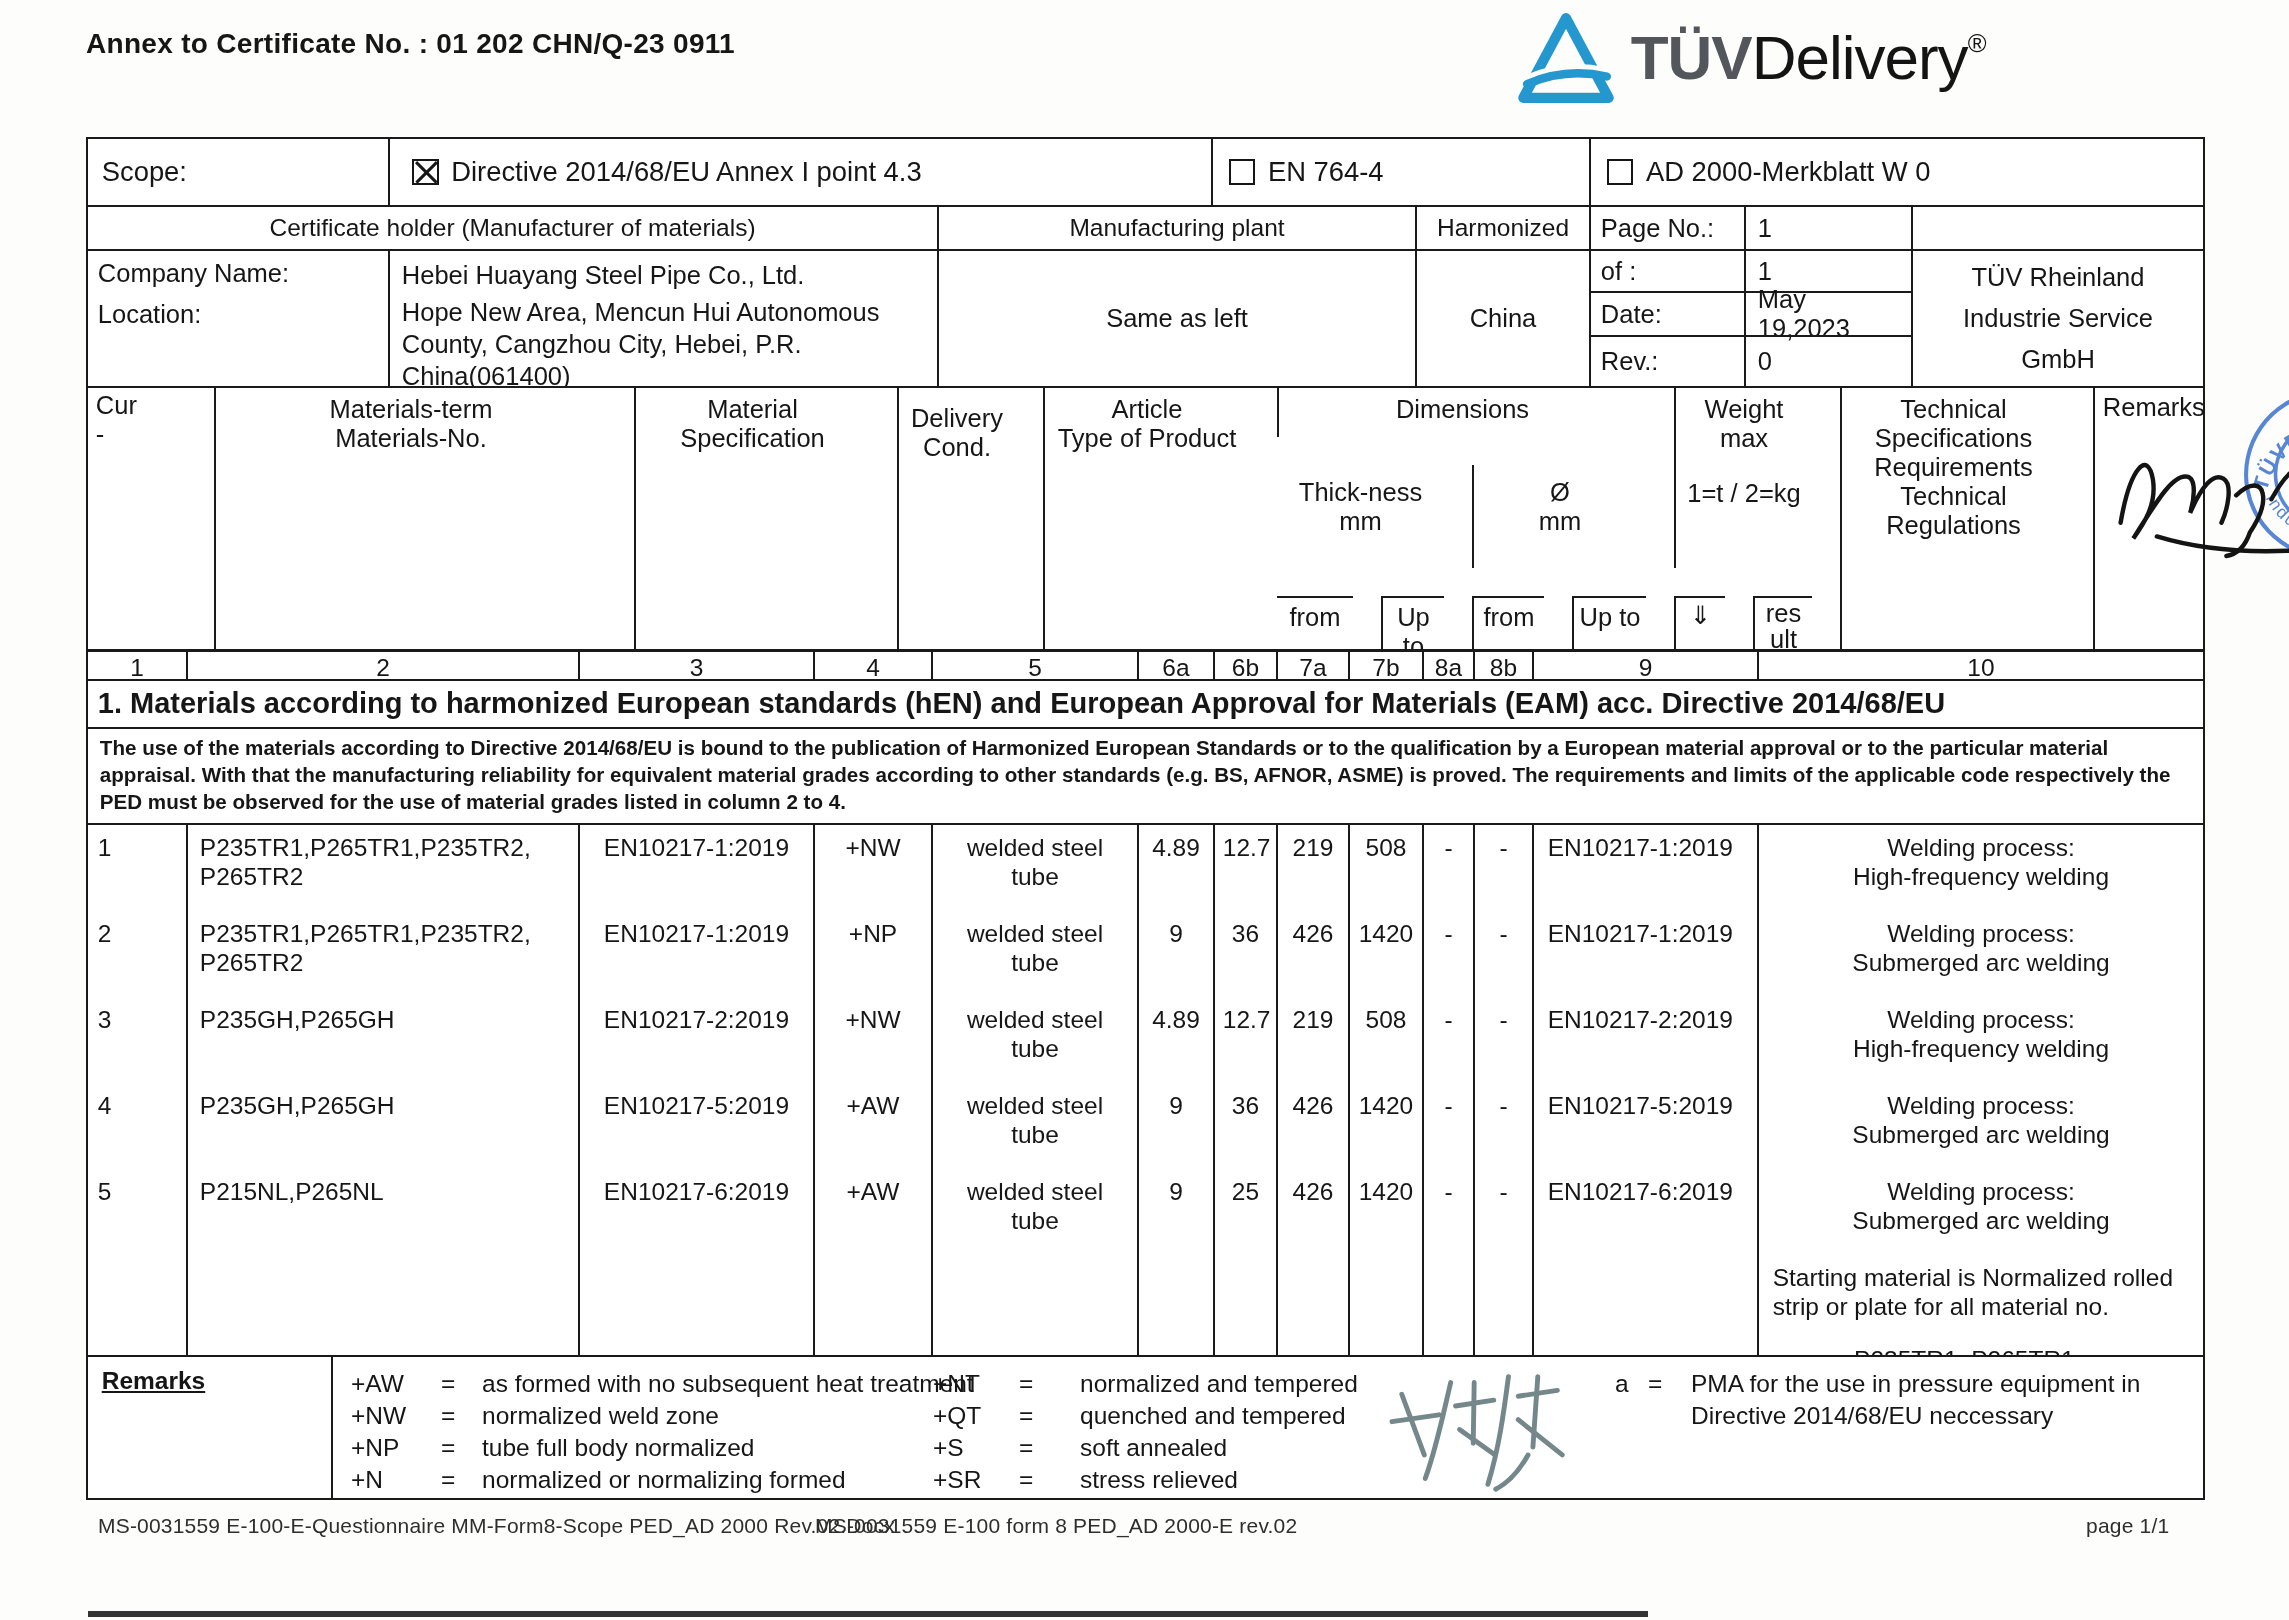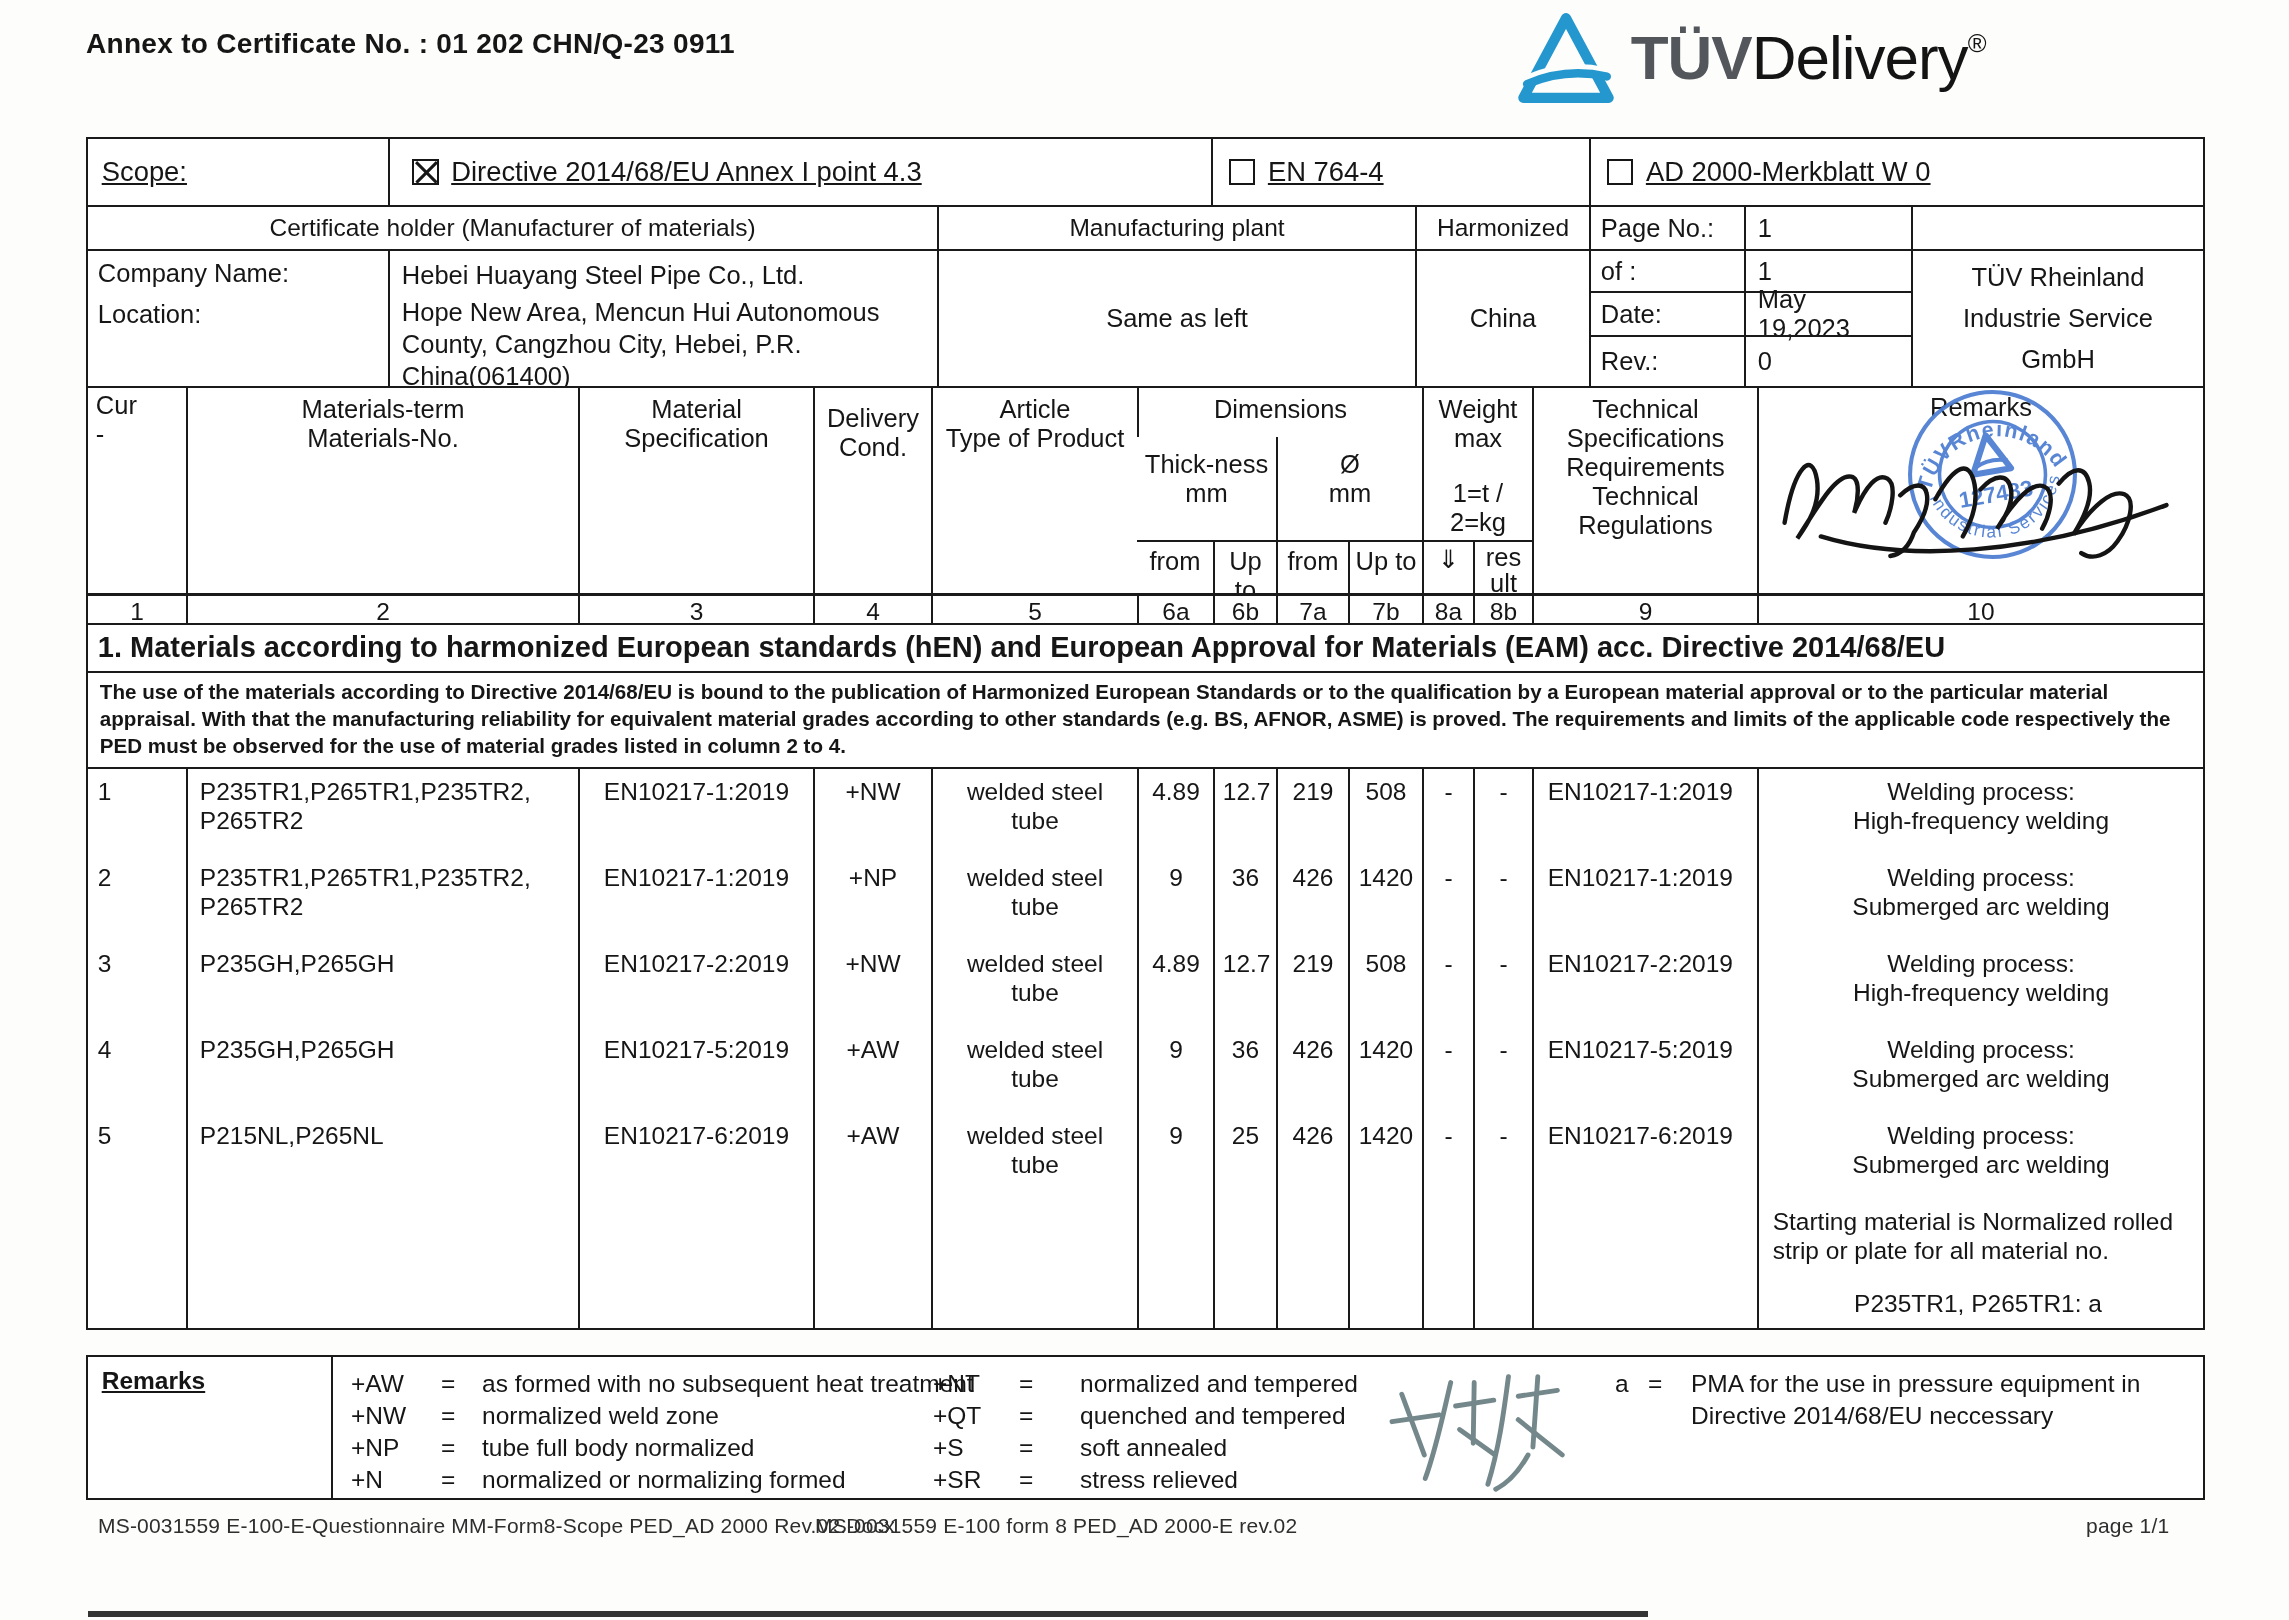--- a/index.html
+++ b/index.html
@@ -24,31 +24,31 @@
   .maintbl { left:86px; top:139px; width:2119px; }
   .blk { border:2.5px solid #1a1a1a; margin-top:-2.5px; background:#fff; position:relative; }
   .grid { display:grid; }
   .c { border-left:2px solid #1a1a1a; padding:3.9px 7.8px; }
   .nol { border-left:none; }
   .bt { border-top:2px solid #1a1a1a; }
   .ctr { text-align:center; }
   .vctr { display:flex; align-items:center; justify-content:center; }
   .vctr-l { display:flex; align-items:center; }
 
-  .scope-row { grid-template-columns:300px 823px 378px auto; height:71px; font-size:27.4px;text-decoration:underline; }
+  .scope-row { grid-template-columns:300px 823px 378px auto; height:71px; font-size:27.4px; }
   .cb { display:inline-block; width:26.5px; height:26.5px; border:2.5px solid #161616; margin-right:12.7px; position:relative; flex:0 0 auto; background:#fff; }
   .cb.checked::before, .cb.checked::after { content:""; position:absolute; left:-2px; top:9.8px; width:29px; height:2.5px; background:#161616; }
   .cb.checked::before { transform:rotate(45deg); }
   .cb.checked::after  { transform:rotate(-45deg); }
 
   .info { grid-template-columns:300px 549px 478px 174px 155px 167px auto; grid-template-rows:42px 42px 44px 51px; font-size:25.5px; }
   .info .hd { font-size:24.5px; }
 
   .cols13 { grid-template-columns:98px 392px 235px 118px 206px 76px 63px 72px 74px 51px 59px 225px auto; }
-  .thead { grid-template-rows:49px 103px 54px; font-size:25.5px; }
+  .thead { grid-template-rows:49px 103px 54px; font-size:25.5px;gap:28px; }
   .numrow { height:32px; font-size:24.5px; border-top:3.9px solid #1a1a1a; }
   .numrow .c { padding-top:2px; }
 
   .sect-title { font-size:29px; font-weight:bold; padding:6.9px 9.8px; }
   .sect-note { font-size:20.6px; font-weight:bold; line-height:27px; padding:4.9px 11.8px 8.8px 11.8px; }
 
   .tdata { grid-template-rows:86px 86px 86px 86px 86px auto; font-size:24.5px; }
   .tdata .c { padding-top:7.8px; line-height:29px; }
   .grades { padding-left:11.8px; }
   .techcell { padding-left:13.7px; }

